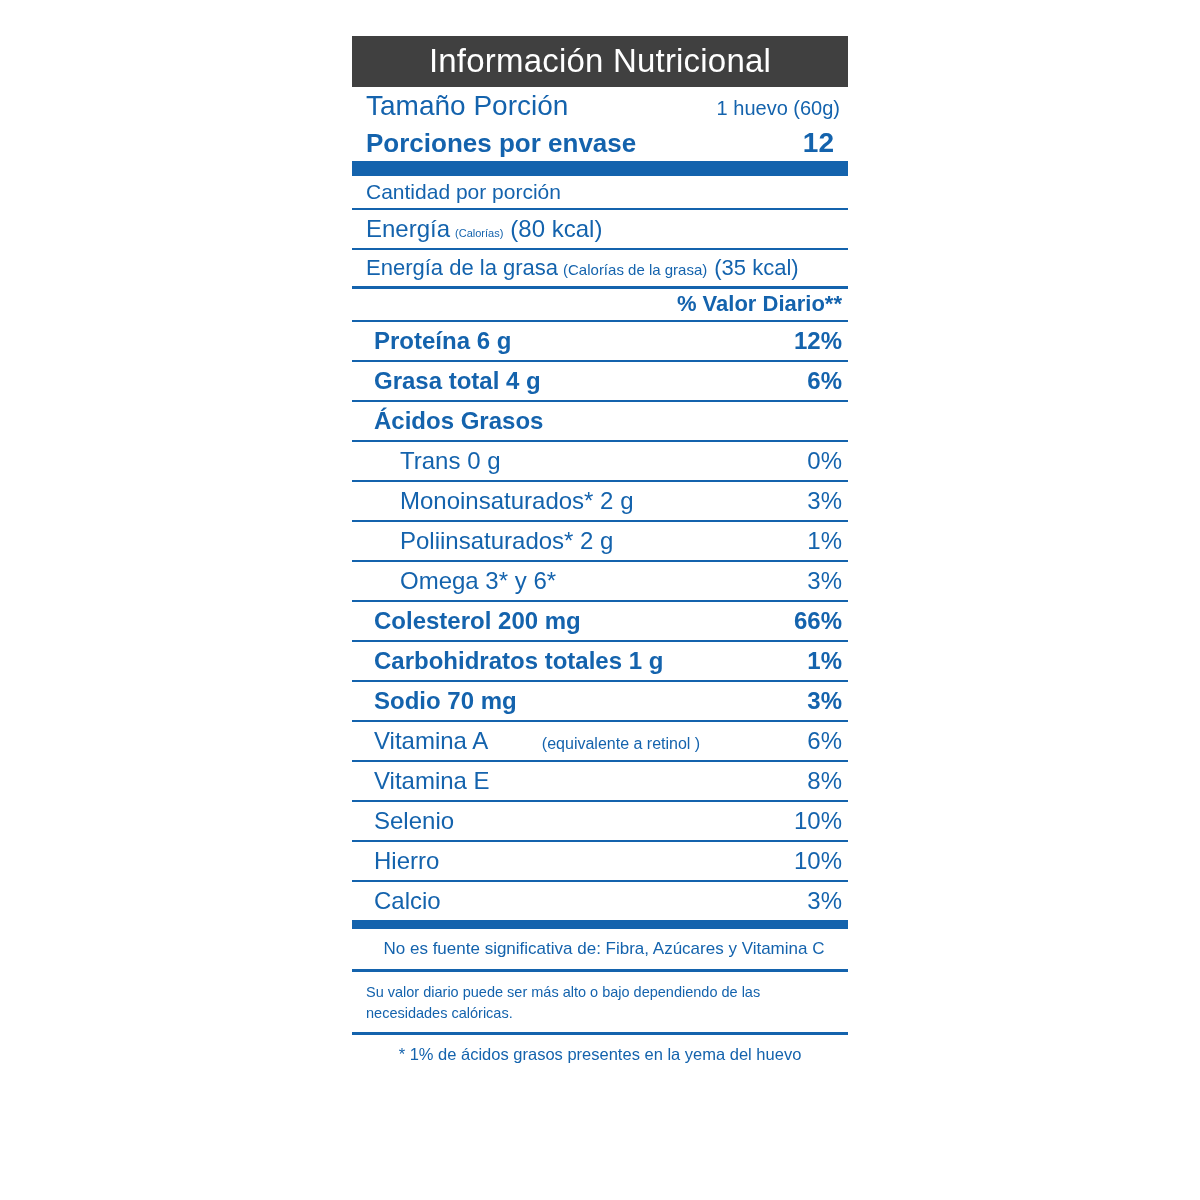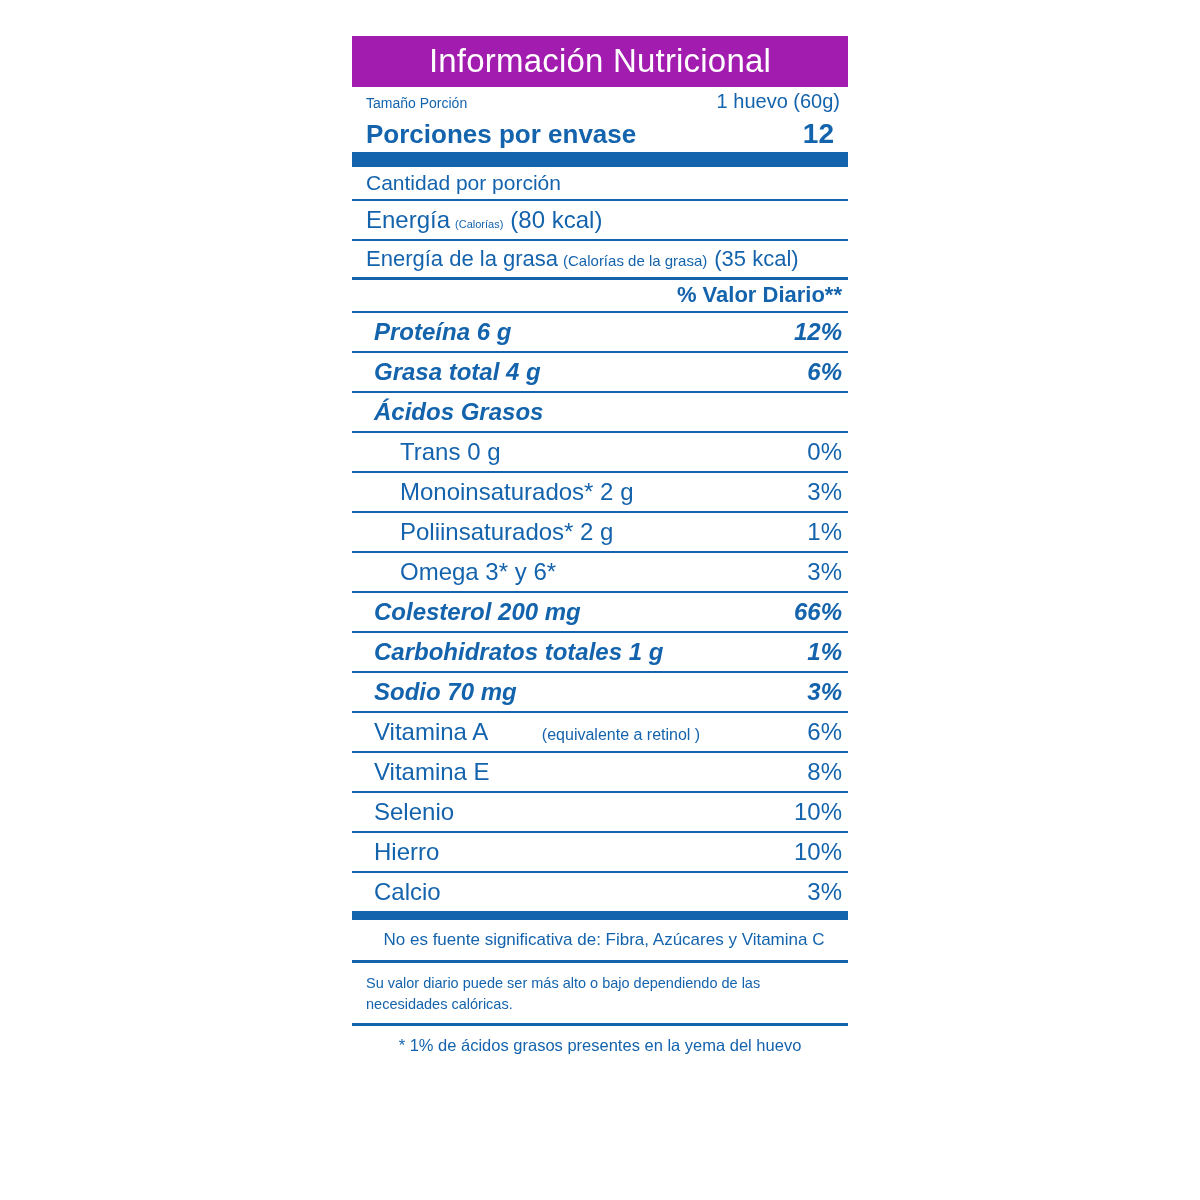--- a/index.html
+++ b/index.html
@@ -16,42 +16,42 @@
   }
   .panel {
     position: absolute;
     left: 352px;
     top: 36px;
     width: 496px;
   }
 
   
   .title-bar {
-    background: #a21caf;
+    background: #404040;
     color: #ffffff;
     text-align: center;
     font-size: 33px;
     line-height: 1.0;
     padding: 8px 0 10px 0;
     letter-spacing: 0.2px;
   }
 
   .rule-thin { border-top: 2px solid #1463ad; }
   .rule-med  { border-top: 3px solid #1463ad; }
   .rule-thick{ border-top: 9px solid #1463ad; }
   .rule-block{ border-top: 15px solid #1463ad; }
 
   
   .serving-row {
     display: flex;
     justify-content: space-between;
     align-items: baseline;
     padding: 3px 8px 2px 14px;
   }
-  .serving-label { font-size: 14px; }
+  .serving-label { font-size: 28px; }
   .serving-value { font-size: 20px; }
   .servings-label { font-size: 26px; font-weight: bold; }
   .servings-value { font-size: 28px; font-weight: bold; padding-right: 6px;}
 
   .amount-row {
     padding: 4px 8px 4px 14px;
     font-size: 21px;
   }
 
   .energy-row {
@@ -88,21 +88,21 @@
 
   .nutrient {
     display: flex;
     justify-content: space-between;
     align-items: baseline;
     border-top: 2px solid #1463ad;
     padding: 5px 6px 5px 22px;
   }
   .nutrient .name { font-size: 24px; }
   .nutrient .pct  { font-size: 24px; }
-  .nutrient.bold .name, .nutrient.bold .pct { font-weight: bold; font-style: italic; }
+  .nutrient.bold .name, .nutrient.bold .pct { font-weight: bold; }
   .nutrient.indent { padding-left: 48px; }
 
   .footnote-main {
     font-size: 17px;
     padding: 10px 6px 10px 14px;
     text-align: center;
   }
   .footnote-small {
     font-size: 14.5px;
     line-height: 1.45;

